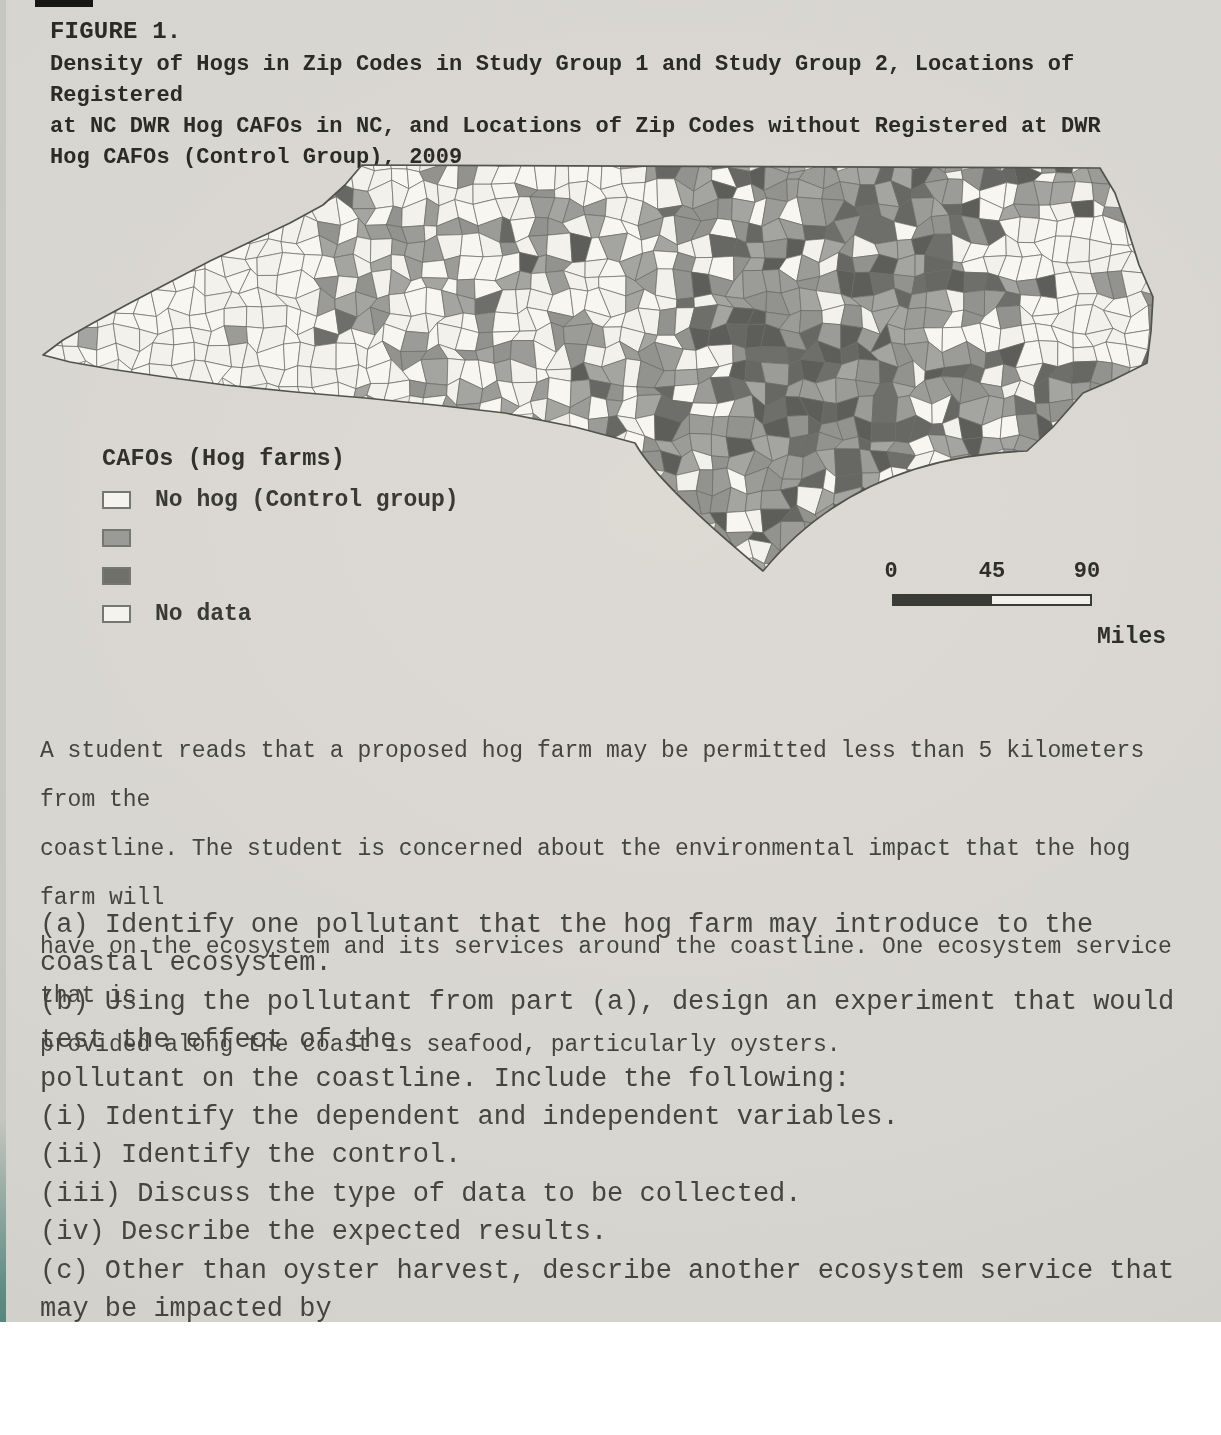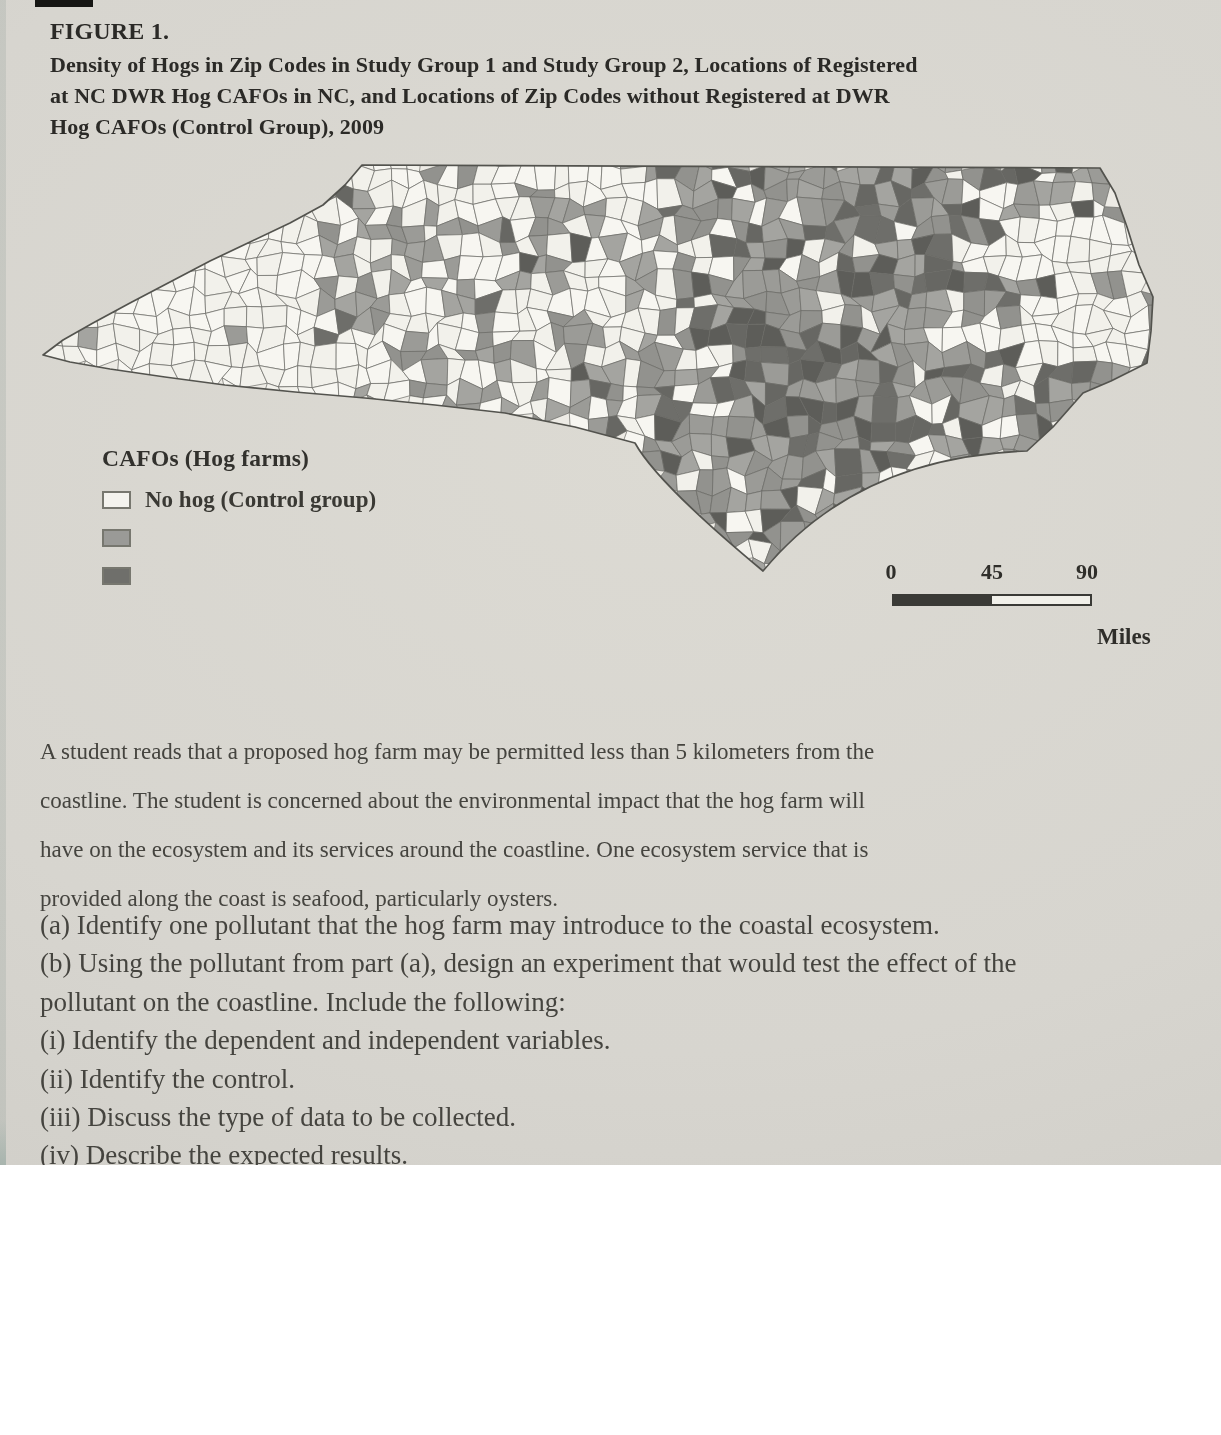--- a/index.html
+++ b/index.html
@@ -1,20 +1,20 @@
 <!DOCTYPE html>
 <html><head>
 <meta charset="utf-8">
 <style>
   html,body{margin:0;padding:0;}
   .page{
     position:relative;
-    width:1221px;height:1165px;
+    width:1221px;height:1322px;
     overflow:hidden;
-    font-family:Liberation Serif, serif;
+    font-family:Liberation Mono, monospace;
     background:
       radial-gradient(130% 95% at 55% 38%, #dcdad3 0%, #d7d5cf 55%, #cdcbc5 100%);
   }
   .edge-strip{
     position:absolute;left:0;top:0;width:6px;height:1435px;
     background:linear-gradient(to bottom,
       rgba(120,138,132,.18) 0%,
       rgba(120,138,132,.18) 78%,
       rgba(58,116,107,.75) 90%,
       rgba(47,108,99,.95) 100%);
@@ -41,21 +41,21 @@
   .legend-heading{
     font-size:23.5px;font-weight:700;margin-bottom:9px;letter-spacing:.2px;margin-top:12px;
   }
   .legend-row{
     display:flex;align-items:center;height:38px;gap:14px;
   }
   .legend-swatch{
     width:29px;height:18px;border:2px solid #77776f;box-sizing:border-box;
     flex:0 0 auto;
   }
-  .legend-row .lbl{font-size:23px;font-weight:700;color:#3a3934;}
+  .legend-row .lbl{font-size:23px;font-weight:700;color:#3a3934;margin-left:10px;}
   .scalebar-tick{
     position:absolute;top:559px;font-size:22px;font-weight:700;color:#2f2e2a;
     transform:translateX(-50%);
   }
   .scalebar-track{
     position:absolute;left:892px;top:594px;width:200px;height:12px;
     display:flex;box-sizing:border-box;
   }
   .scalebar-seg{box-sizing:border-box;width:100px;height:12px;border:2px solid #3a3a36;}
   .seg-dark{background:#3a3a36;}
@@ -993,20 +993,24 @@
     <div class="legend-row">
       <span class="legend-swatch" style="background: rgb(244, 243, 238);"></span>
       <span class="lbl">No hog (Control group)</span>
     </div>
     <div class="legend-row">
       <span class="legend-swatch" style="background: rgb(154, 154, 151);"></span>
     </div>
     <div class="legend-row">
       <span class="legend-swatch" style="background: rgb(111, 111, 107);"></span>
     </div>
+    <div class="legend-row">
+      <span class="legend-swatch" style="background: rgb(244, 243, 238);"></span>
+      <span class="lbl">No data</span>
+    </div>
   </div>
 
   <div class="scalebar-tick ink" style="left:891px">0</div>
   <div class="scalebar-tick ink" style="left:992px">45</div>
   <div class="scalebar-tick ink" style="left:1087px">90</div>
   <div class="scalebar-track">
     <div class="scalebar-seg seg-dark"></div>
     <div class="scalebar-seg seg-light"></div>
   </div>
   <div class="scalebar-unit ink">Miles</div>

